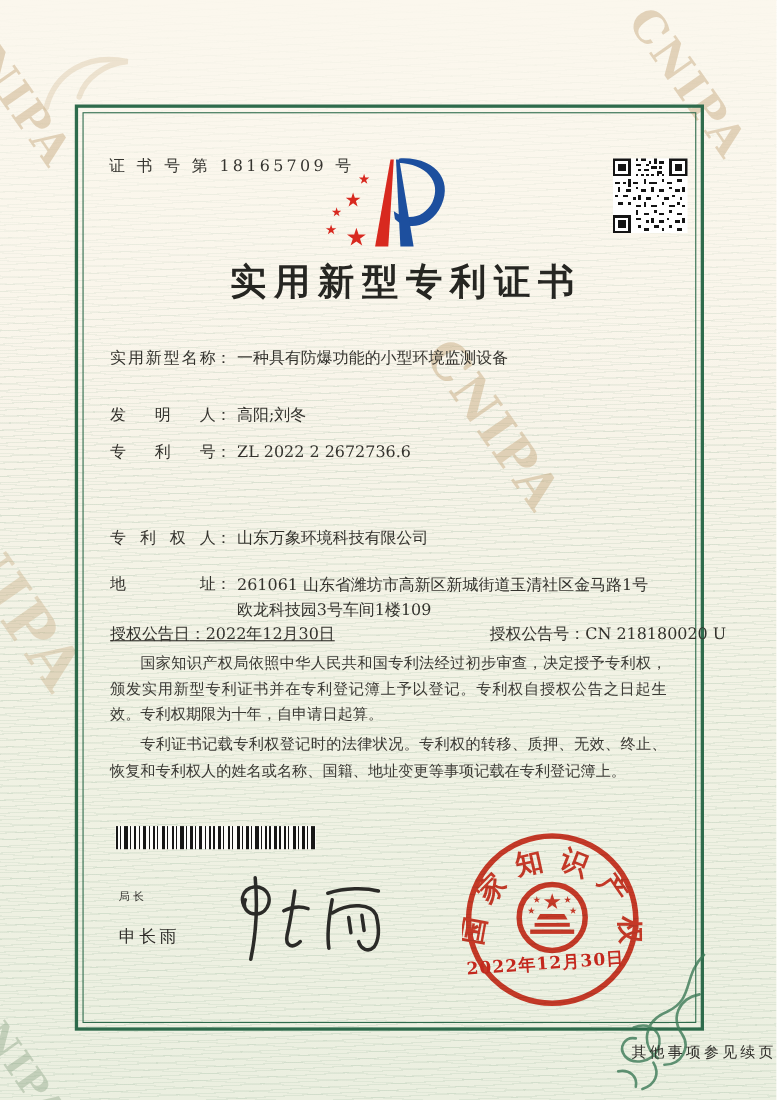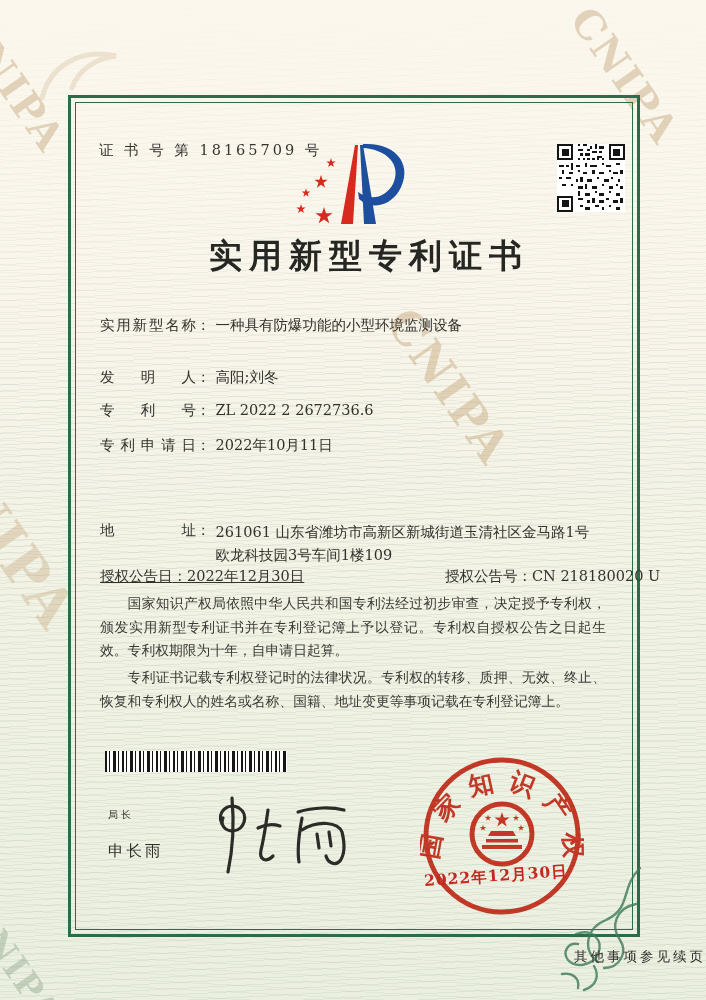--- a/index.html
+++ b/index.html
@@ -98,22 +98,22 @@
 
   <div class="row" style="top:316px;">
     <span class="flabel">实用新型名称</span><span>：</span><span class="fvalue">一种具有防爆功能的小型环境监测设备</span>
   </div>
   <div class="row" style="top:368px;">
     <span class="flabel">发明人</span><span>：</span><span class="fvalue">高阳;刘冬</span>
   </div>
   <div class="row" style="top:401px;">
     <span class="flabel">专利号</span><span>：</span><span class="fvalue">ZL 2022 2 2672736.6</span>
   </div>
-  <div class="row" style="top:436px;">
-    <span class="flabel">专利申请日</span><span>：</span><span class="fvalue">2022年10月11日</span>
+  <div class="row" style="top:480px;">
+    <span class="flabel">专利权人</span><span>：</span><span class="fvalue">山东万象环境科技有限公司</span>
   </div>
   <div class="row row-address" style="top:521px;">
     <span class="flabel">地址</span>
       <span>：</span>
       <span class="fvalue">261061 山东省潍坊市高新区新城街道玉清社区金马路1号欧龙科技园3号车间1楼109</span>
   </div>
   <div class="row" style="top:567px;text-decoration:underline;">
     <span>授权公告日</span><span>：</span><span>2022年12月30日</span>
     <span class="grant2"><span>授权公告号</span><span>：</span><span>CN 218180020 U</span></span>
   </div>

